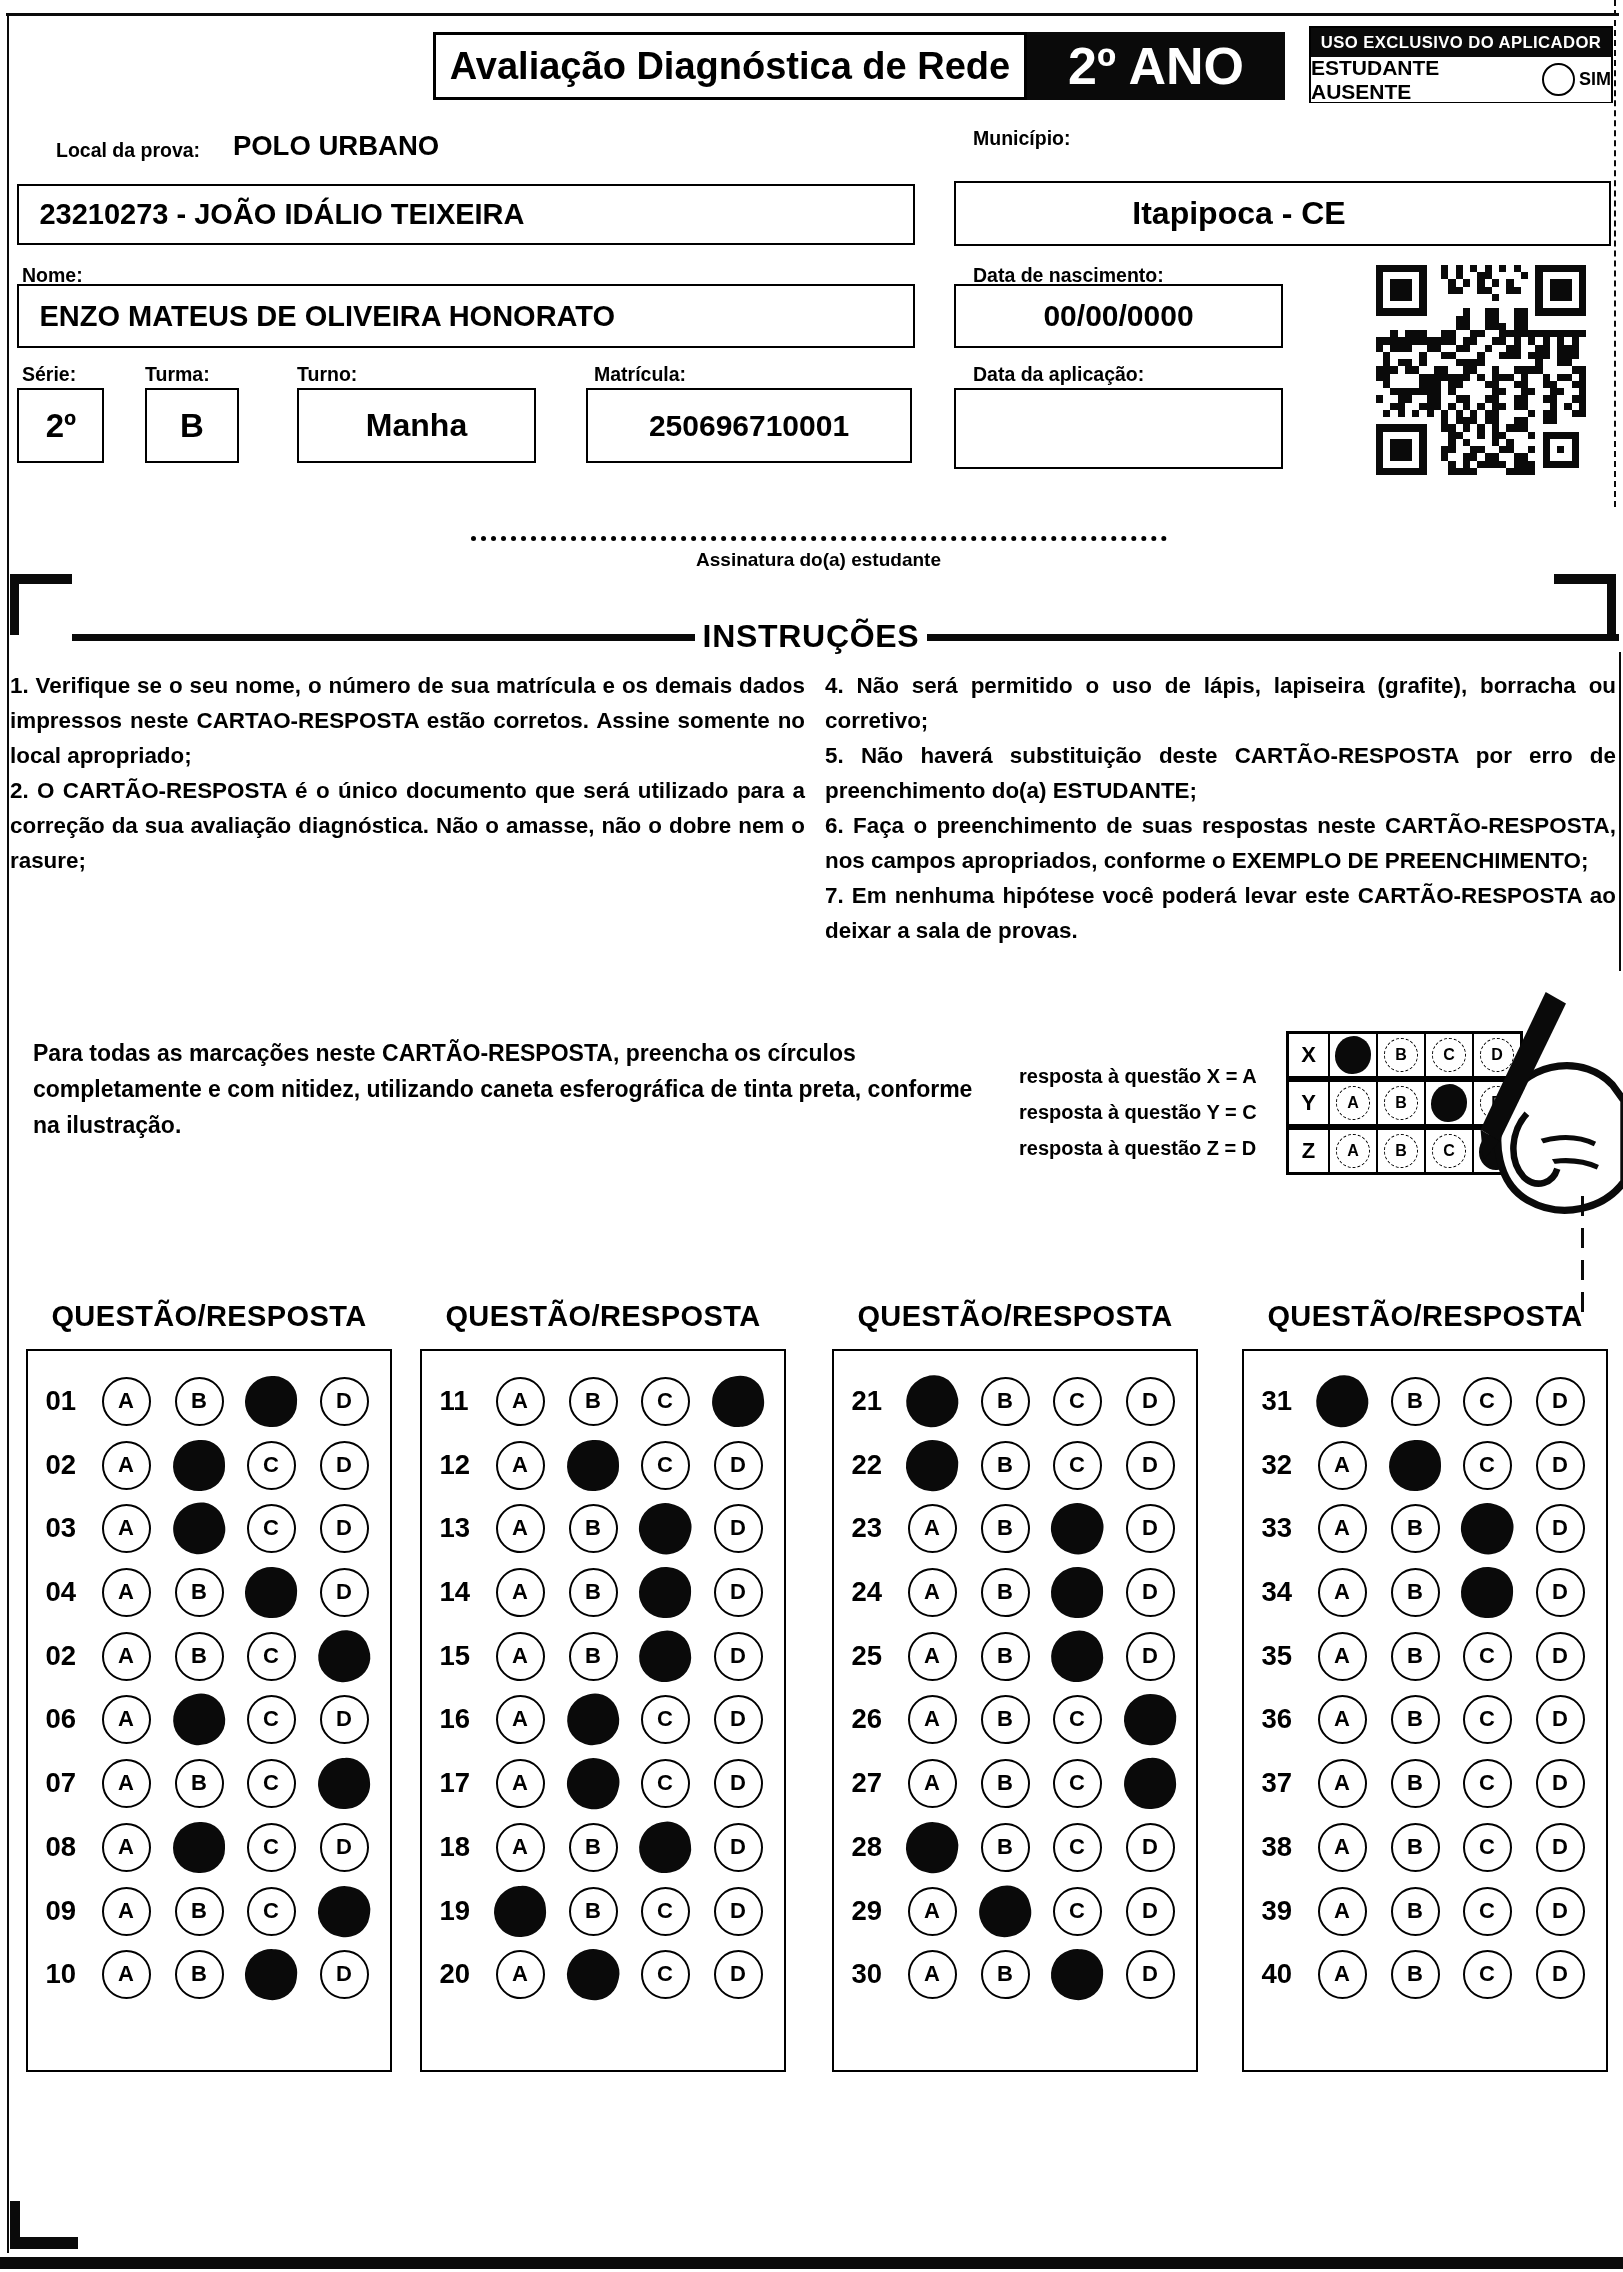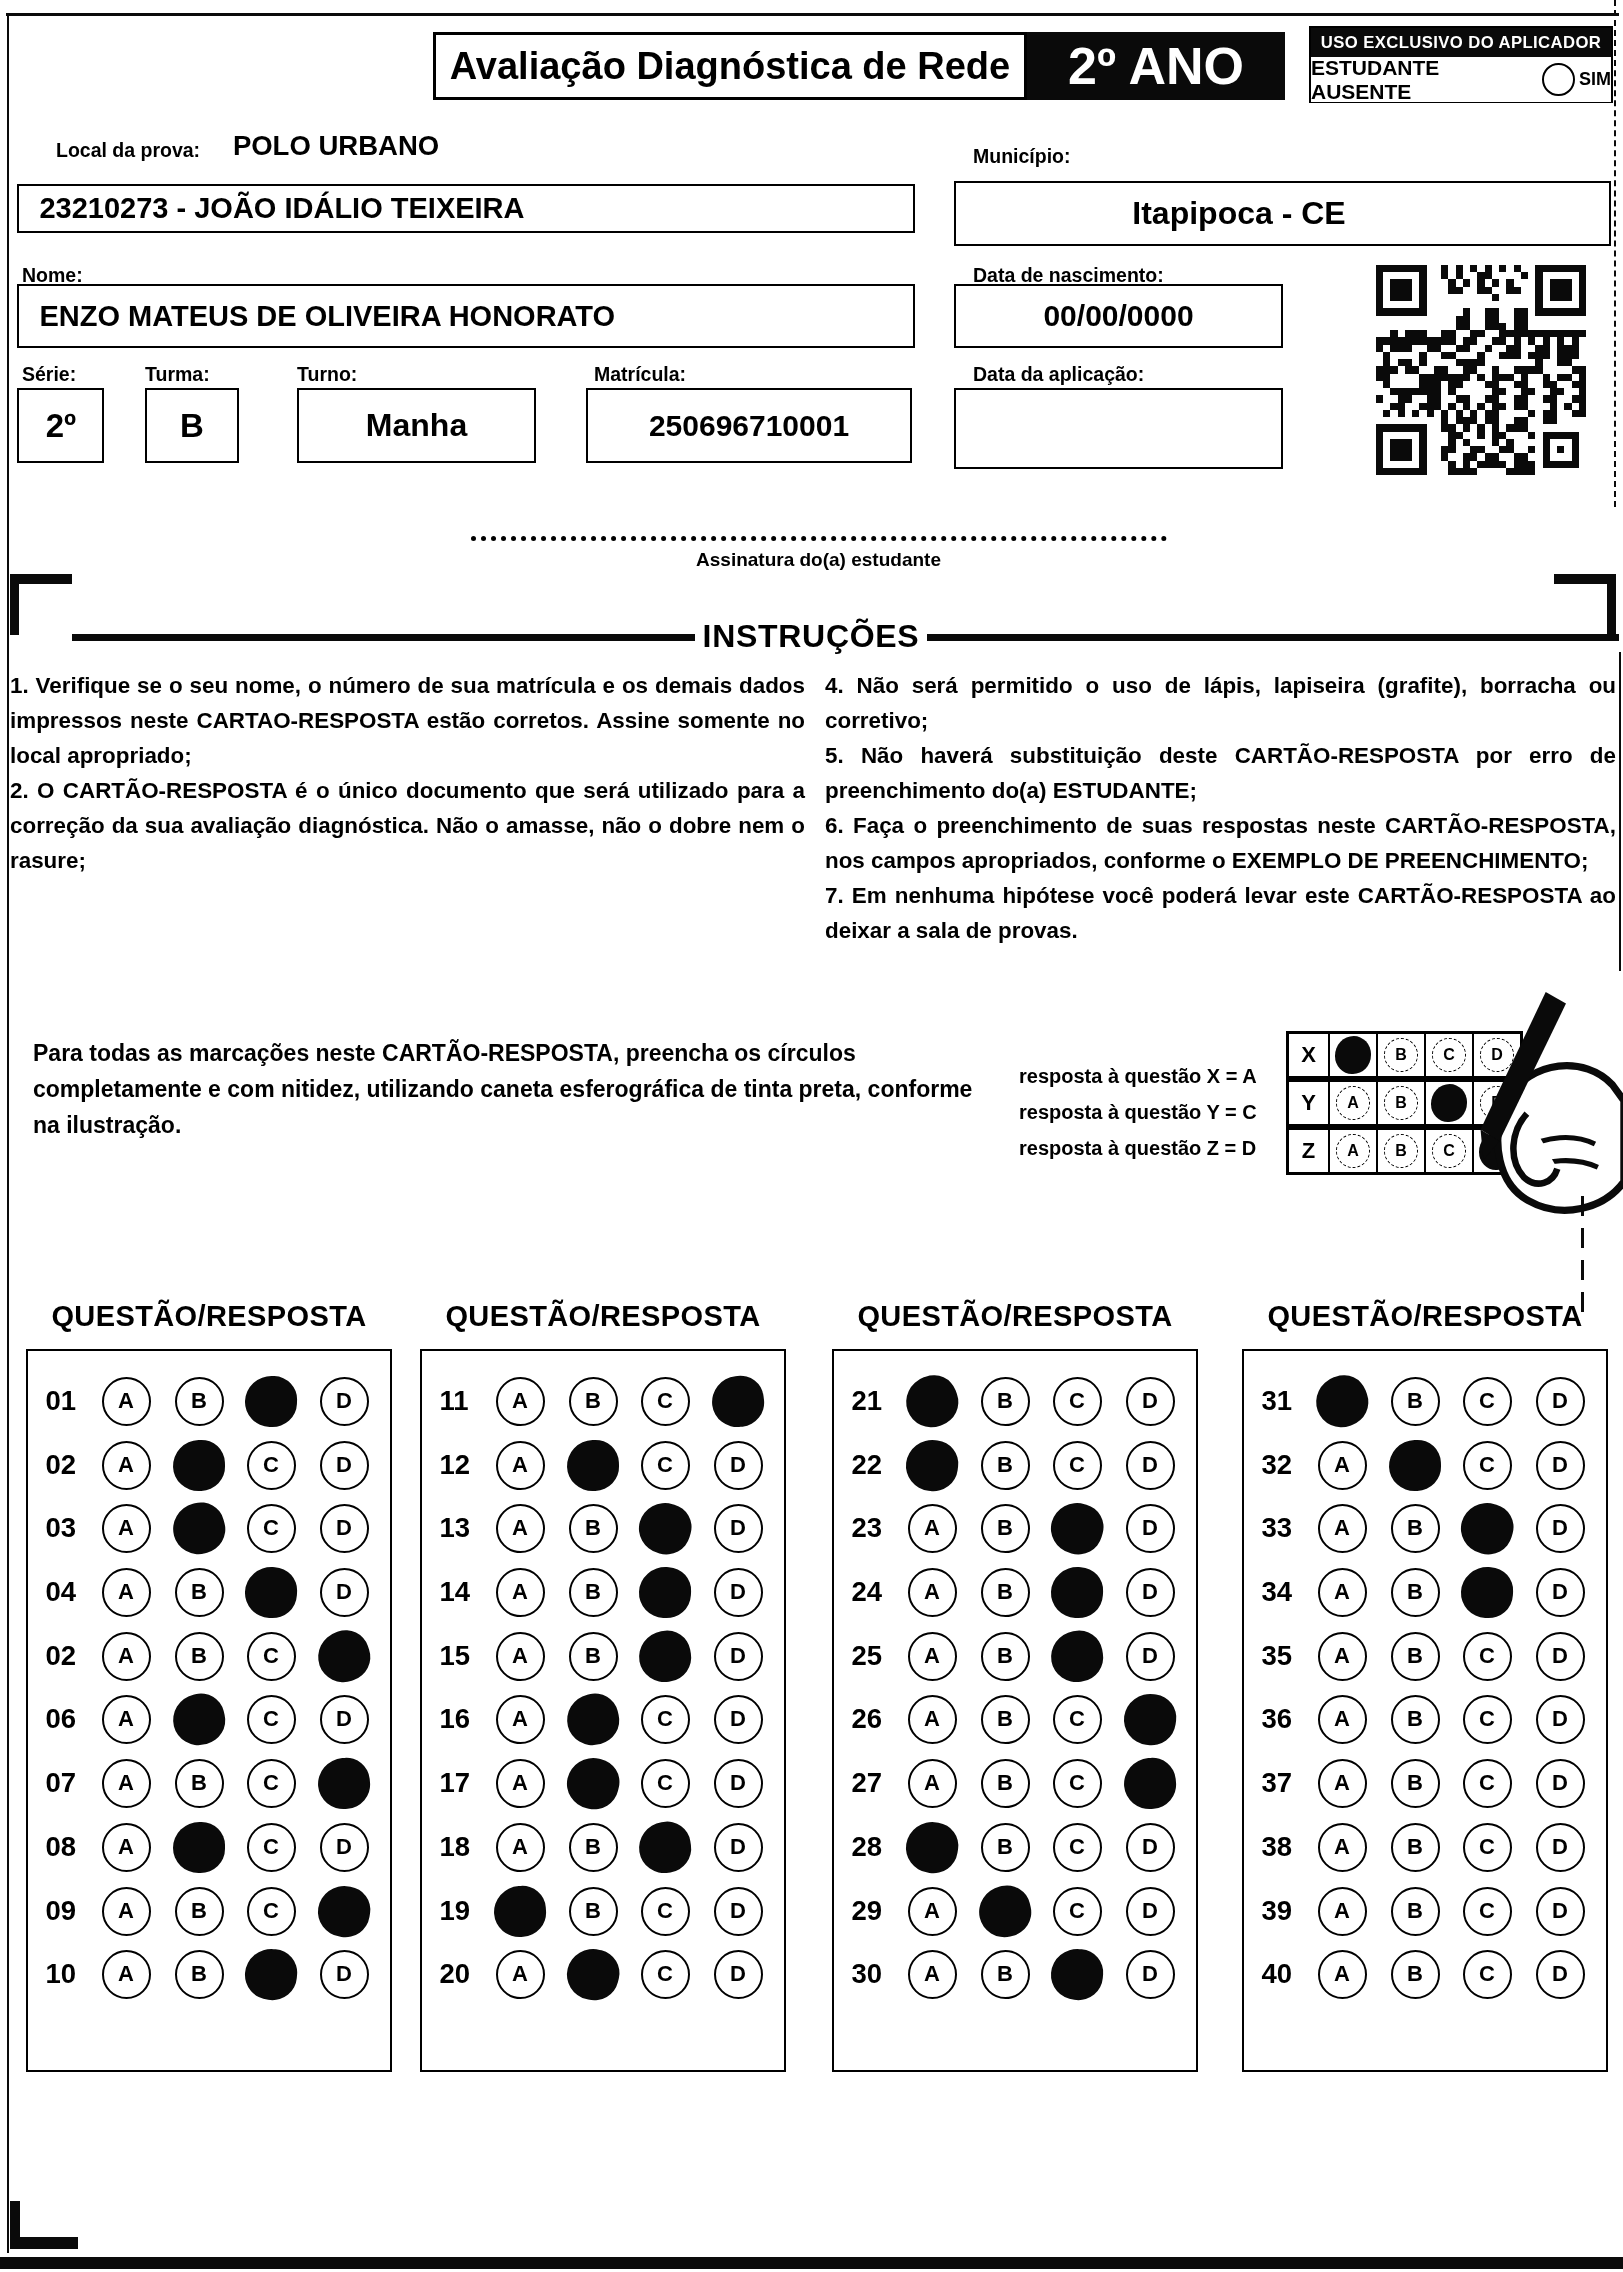--- a/index.html
+++ b/index.html
@@ -63,23 +63,23 @@
     <div class="abs blk ctr uso-strip">USO EXCLUSIVO DO APLICADOR</div>
     <div class="abs ctr uso-row">
       <span>ESTUDANTE AUSENTE</span>
       <span class="absent-circle"></span>
       <span style="font-size:18px;">SIM</span>
     </div>
   </div>
 
   <div class="abs lbl" style="left:8px;top:139px;margin-left:48px;">Local da prova:</div>
   <div class="abs" style="left:191px;top:130px;width:290px;text-align:center;font-size:27.5px;">POLO URBANO</div>
-  <div class="abs lbl" style="left:973px;top:145px;text-align:center;">Município:</div>
-
-  <div class="abs fieldbox" style="left:17.4px;top:184px;width:898px;height:49px;">
+  <div class="abs lbl" style="left:973px;top:127px;text-align:center;">Município:</div>
+
+  <div class="abs fieldbox" style="left:17.4px;top:184px;width:898px;height:61px;">
     <span class="fieldtext">23210273 - JOÃO IDÁLIO TEIXEIRA</span>
   </div>
   <div class="abs fieldbox ctr" style="left:954px;top:181px;width:657px;height:65px;">
     <span style="font-size:32px;white-space:nowrap;margin-right:87px;">Itapipoca - CE</span>
   </div>
 
   <div class="abs lbl" style="left:22px;top:264px;">Nome:</div>
   <div class="abs lbl" style="left:973px;top:264px;">Data de nascimento:</div>
 
   <div class="abs fieldbox" style="left:17.4px;top:284px;width:898px;height:64px;">

